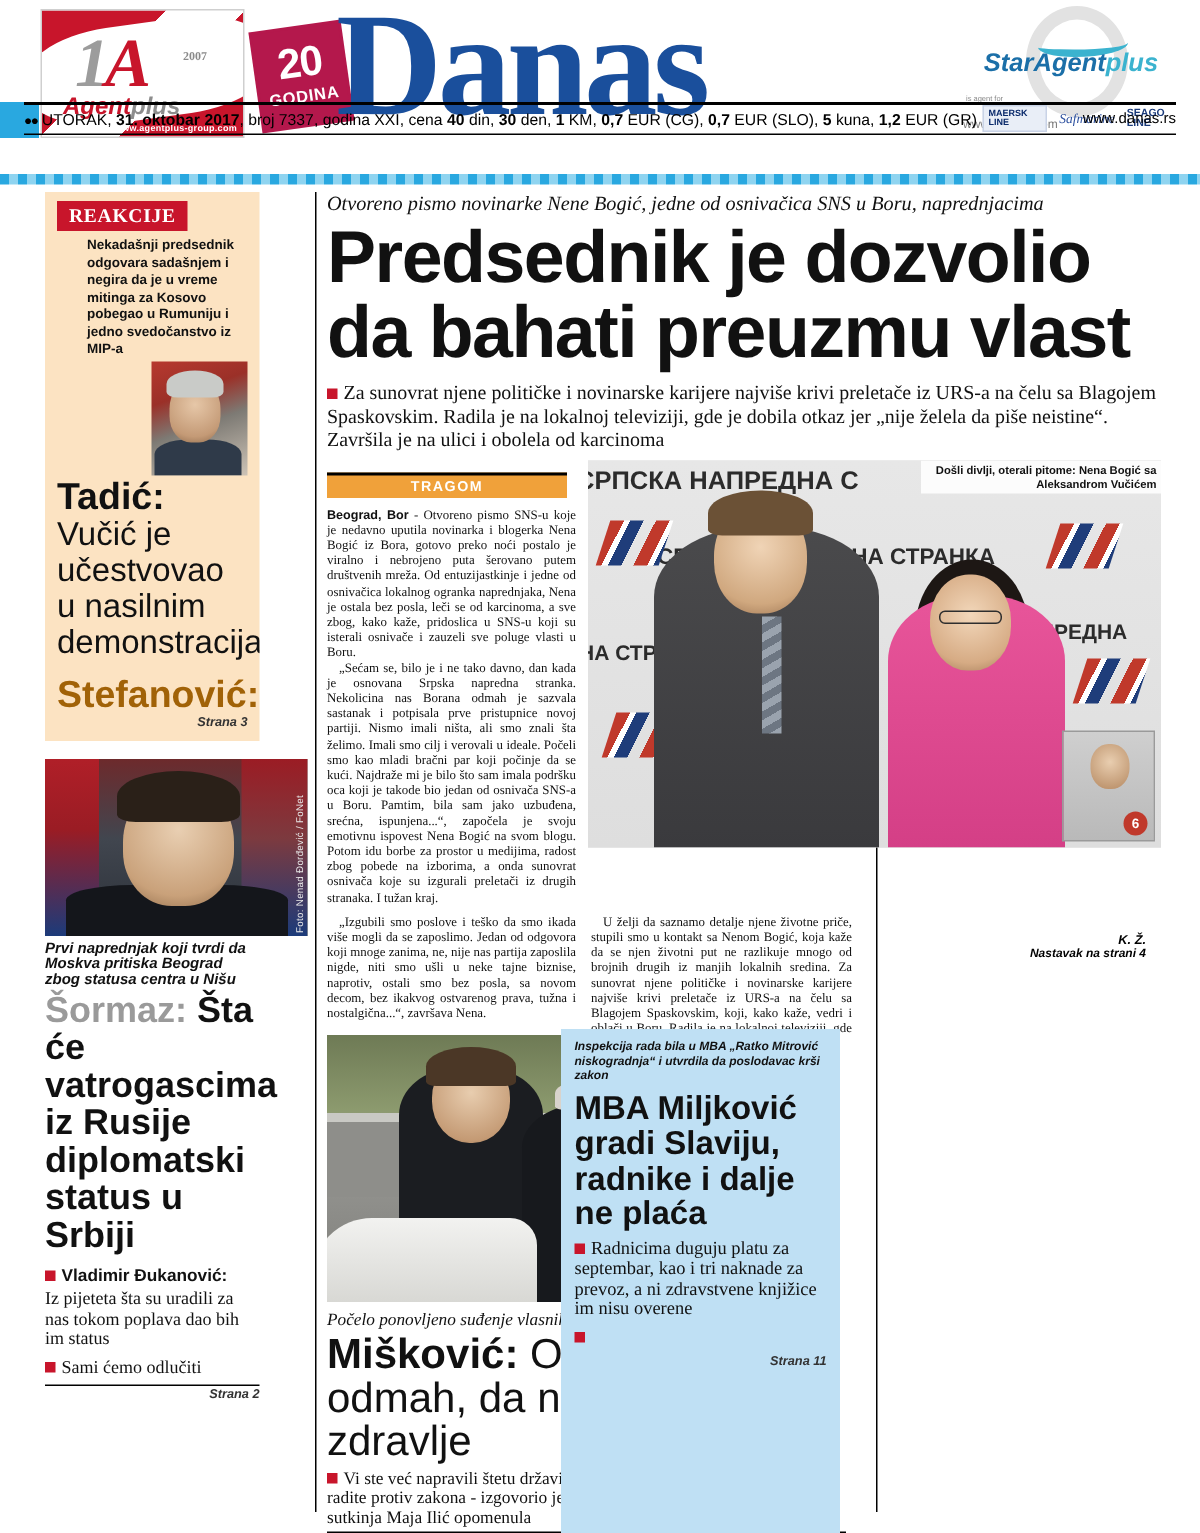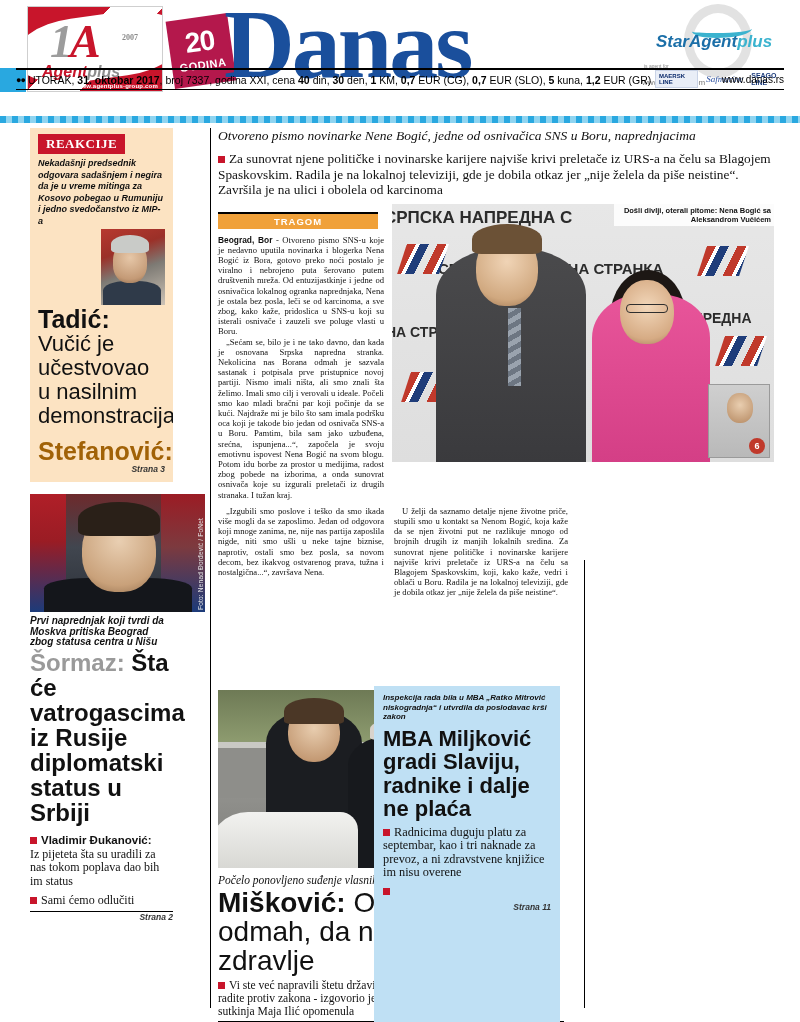--- a/index.html
+++ b/index.html
@@ -122,22 +122,22 @@
 
   
   .leftrail { position:absolute; left:30px; top:0; width:143px; }
   .reakcije-box { background:#fce3c2; padding:0 0 8px 0; }
   .reakcije-tag {
     background:#c8152b; color:#fff; font-family:"Liberation Serif",serif;
     font-weight:bold; font-size:13px; letter-spacing:.5px; padding:2px 8px;
     display:inline-block; margin:6px 0 0 8px;
   }
   .kicker-it {
-    font-family:"Liberation Sans",sans-serif; font-style:italic; font-weight:bold;
-    font-size:9px; line-height:11.5px; color:#111; padding:4px 8px 0 8px;
+    font-family:"Liberation Sans",sans-serif; font-weight:bold;
+    font-size:9px; line-height:11.5px; color:#111; padding:4px 8px 0 8px;margin-left:20px;
   }
   .tadic-head {
     font-family:"Liberation Sans",sans-serif; font-weight:bold; font-size:25px;
     line-height:25px; color:#111; padding:4px 8px 0 8px;
   }
   .tadic-sub {
     font-family:"Liberation Sans",sans-serif; font-size:22px; line-height:24px;
     color:#111; padding:0 8px;
   }
   .photo { background:#5c6470; position:relative; overflow:hidden; }
@@ -548,20 +548,24 @@
       <div style="padding-top:2px;">
         <span class="bullet-red"></span><span class="lead-serif">Sami ćemo odlučiti</span>
       </div>
       <div class="hr-thin"></div>
       <div class="strana" style="padding-right:0;">Strana 2</div>
     </div>
 
     <div class="main">
 
       <div class="main-kicker">Otvoreno pismo novinarke Nene Bogić, jedne od osnivačica SNS u Boru, naprednjacima</div>
+      <div class="main-head">
+        <div>Predsednik je dozvolio</div>
+        <div>da bahati preuzmu vlast</div>
+      </div>
       <div class="main-lead">
         <span class="bullet-red"></span><span>Za sunovrat njene političke i novinarske karijere najviše krivi preletаče iz URS-a na čelu sa Blagojem Spaskovskim. Radila je na lokalnoj televiziji, gde je dobila otkaz jer „nije želela da piše neistine“. Završila je na ulici i obolela od karcinoma</span>
       </div>
 
       <div style="display:flex; gap:8px; margin-top:6px;">
         <div style="width:166px;">
           <div class="tragom-tag">TRAGOM</div>
           <div class="bodycol">
             <p class="first"><b>Beograd, Bor</b> <span>- Otvoreno pismo SNS-u koje je nedavno uputila novinarka i blogerka Nena Bogić iz Bora, gotovo preko noći postalo je viralno i nebrojeno puta šerovano putem društvenih mreža. Od entuzijastkinje i jedne od osnivačica lokalnog ogranka naprednjaka, Nena je ostala bez posla, leči se od karcinoma, a sve zbog, kako kaže, pridoslica u SNS-u koji su isterali osnivače i zauzeli sve poluge vlasti u Boru.</span></p>
             <p><span>„Sećam se, bilo je i ne tako davno, dan kada je osnovana Srpska napredna stranka. Nekolicina nas Borana odmah je sazvala sastanak i potpisala prve pristupnice novoj partiji. Nismo imali ništa, ali smo znali šta želimo. Imali smo cilj i verovali u ideale. Počeli smo kao mladi bračni par koji počinje da se kući. Najdraže mi je bilo što sam imala podršku oca koji je takode bio jedan od osnivača SNS-a u Boru. Pamtim, bila sam jako uzbuđena, srećna, ispunjena...“, započela je svoju emotivnu ispovest Nena Bogić na svom blogu. Potom idu borbe za prostor u medijima, radost zbog pobede na izborima, a onda sunovrat osnivača koje su izgurali preletаči iz drugih stranaka. I tužan kraj.</span></p>
@@ -597,20 +601,27 @@
         </div>
       </div>
 
       <div style="display:flex; gap:10px; margin-top:6px;">
         <div class="bodycol" style="width:166px;">
           <p><span>„Izgubili smo poslove i teško da smo ikada više mogli da se zaposlimo. Jedan od odgovora koji mnoge zanima, ne, nije nas partija zaposlila nigde, niti smo ušli u neke tajne biznise, naprotiv, ostali smo bez posla, sa novom decom, bez ikakvog ostvarenog prava, tužna i nostalgična...“, završava Nena.</span></p>
         </div>
         <div class="bodycol" style="width:174px;">
           <p><span>U želji da saznamo detalje njene životne priče, stupili smo u kontakt sa Nenom Bogić, koja kaže da se njen životni put ne razlikuje mnogo od brojnih drugih iz manjih lokalnih sredina. Za sunovrat njene političke i novinarske karijere najviše krivi preletаče iz URS-a na čelu sa Blagojem Spaskovskim, koji, kako kaže, vedri i oblači u Boru. Radila je na lokalnoj televiziji, gde je dobila otkaz jer „nije želela da piše neistine“.</span></p>
         </div>
+        <div style="width:186px;">
+          <div class="bodycol">
+            <p class="first">&nbsp;</p>
+          </div>
+          <div style="text-align:right; font-family:'Liberation Sans',sans-serif; font-weight:bold; font-style:italic; font-size:8.5px; padding-top:2px;">K. Ž.</div>
+          <div style="text-align:right; font-family:'Liberation Sans',sans-serif; font-weight:bold; font-style:italic; font-size:8px;">Nastavak na strani 4</div>
+        </div>
       </div>
 
       <div style="position:absolute; left:0px; top:562px; width:346px;">
         <div class="misk-photo">
           <div class="curb"></div>
           <div class="road"></div>
           <div class="car-dark"></div>
           <div class="car-win"></div>
           <div class="m2shirt"></div>
           <div class="m1"></div>

